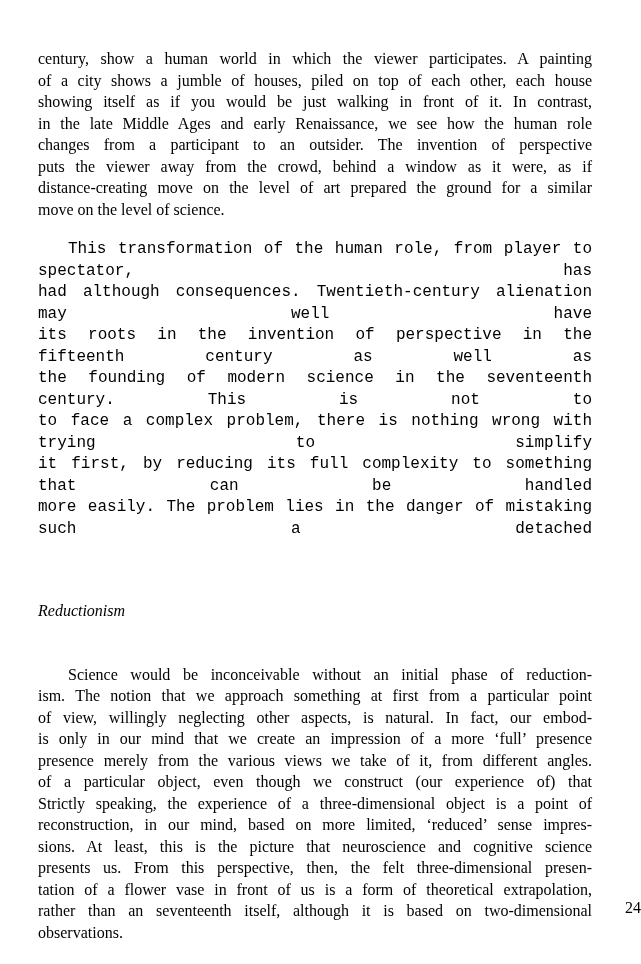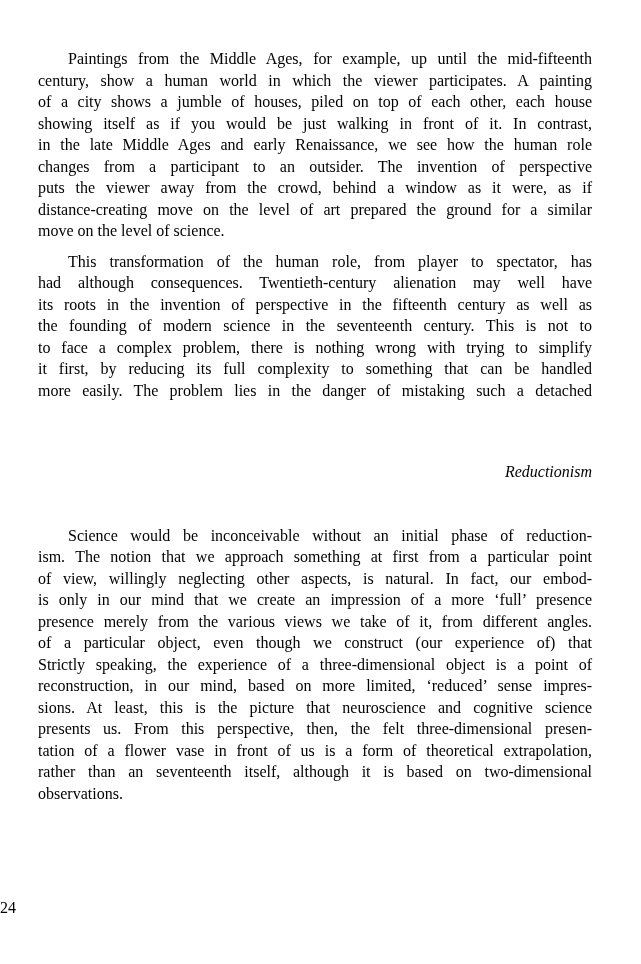--- a/index.html
+++ b/index.html
@@ -15,53 +15,52 @@
     color: #000000;
     font-family: "Liberation Serif", "DejaVu Serif", serif;
     font-size: 16px;
     line-height: 21.5px;
     box-sizing: border-box;
     padding: 48px 49px 0 38px;
     overflow: hidden;
     -webkit-font-smoothing: antialiased;
   }
   .paragraph { margin: 0; }
-  .paragraph + .paragraph { margin-top: 9px; }
+  .paragraph + .paragraph { margin-top: 19px; font-family: Liberation Mono, monospace; }
   .line {
     text-align: justify;
     text-align-last: justify;
     hyphens: none;
     white-space: normal;
   }
   .line.last { text-align-last: left; }
   .line.first { text-indent: 30px; }
   .section-heading {
     font-style: italic;
     font-size: 16px;
-    text-align: right;
+    text-align: left;
     margin-top: 60px;
     margin-bottom: 42px;
     font-weight: normal;
   }
   .page-number {
     position: absolute;
     left: 0;
     right: 0;
     top: 897px;
-    text-align: left;
+    text-align: right;
     font-size: 16px;
   }
 </style>
 </head>
 <body>
 
 <div class="page">
   <div class="body-text">
     <div class="paragraph">
-        <div class="line first">Paintings from the Middle Ages, for example, up until the mid-fifteenth</div>
         <div class="line">century, show a human world in which the viewer participates. A painting</div>
         <div class="line">of a city shows a jumble of houses, piled on top of each other, each house</div>
         <div class="line">showing itself as if you would be just walking in front of it. In contrast,</div>
         <div class="line">in the late Middle Ages and early Renaissance, we see how the human role</div>
         <div class="line">changes from a participant to an outsider. The invention of perspective</div>
         <div class="line">puts the viewer away from the crowd, behind a window as it were, as if</div>
         <div class="line">distance-creating move on the level of art prepared the ground for a similar</div>
         <div class="line last">move on the level of science.</div>
       </div>
     <div class="paragraph">

